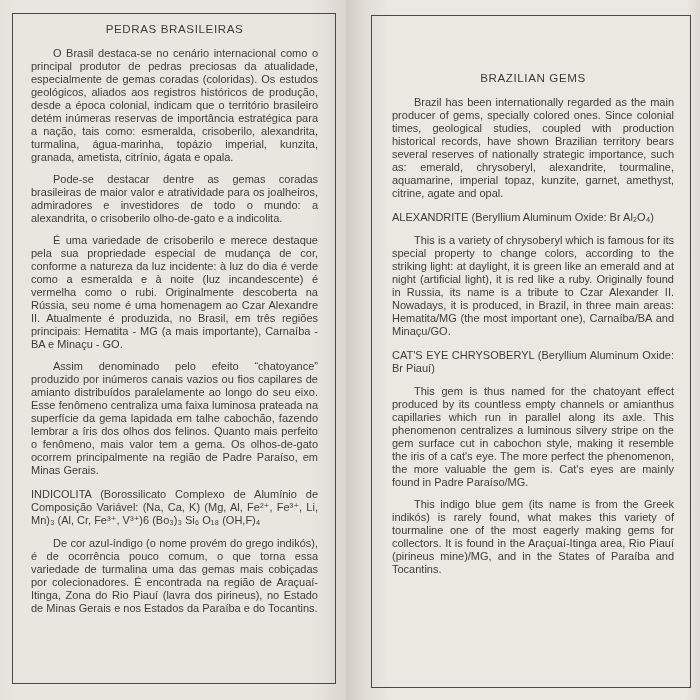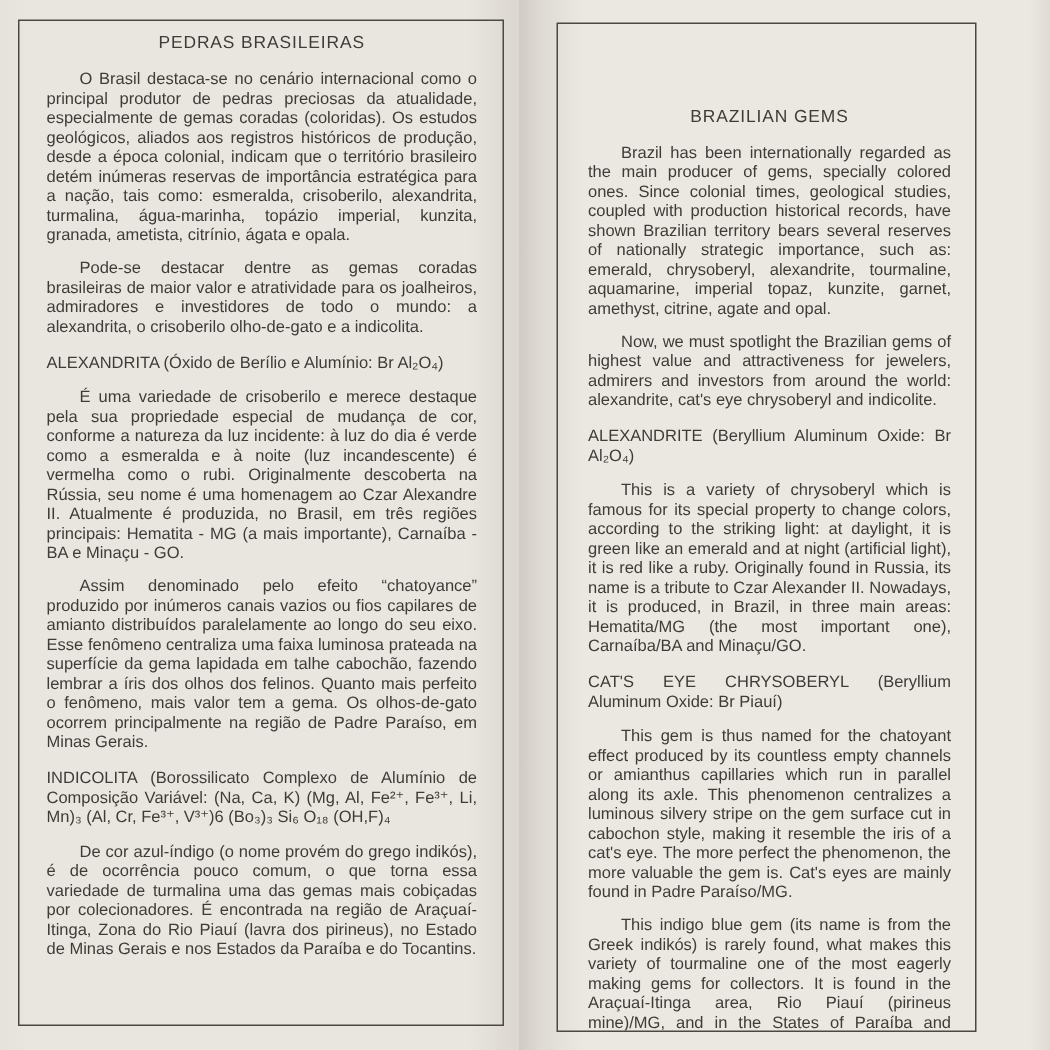--- a/index.html
+++ b/index.html
@@ -29,21 +29,21 @@
     box-sizing: border-box;
     display: flex; flex-direction: column;
     overflow: hidden;
     font-size: 11px; line-height: 13px;
   }
   .frame-left {
     left: 12px; top: 13px; width: 324px; height: 671px;
     padding: 8px 17px 9px 18px;
   }
   .frame-right {
-    left: 25px; top: 15px; width: 280px; height: 673px;
+    left: 25px; top: 15px; width: 320px; height: 673px;
     padding: 55px 16px 9px 20px;
   }
   .doc-title {
     text-align: center;
     font-size: 11.6px;
     letter-spacing: 0.6px;
     margin: 0 0 12px 0;
     white-space: nowrap;
   }
   .para {
@@ -57,34 +57,32 @@
   }
 </style>
 </head>
 <body>
 
 <div class="page page-left">
   <div class="frame frame-left">
     <div class="doc-title">PEDRAS BRASILEIRAS</div>
     <p class="para">O Brasil destaca-se no cenário internacional como o principal produtor de pedras preciosas da atualidade, especialmente de gemas coradas (coloridas). Os estudos geológicos, aliados aos registros históricos de produção, desde a época colonial, indicam que o território brasileiro detém inúmeras reservas de importância estratégica para a nação, tais como: esmeralda, crisoberilo, alexandrita, turmalina, água-marinha, topázio imperial, kunzita, granada, ametista, citrínio, ágata e opala.</p>
     <p class="para">Pode-se destacar dentre as gemas coradas brasileiras de maior valor e atratividade para os joalheiros, admiradores e investidores de todo o mundo: a alexandrita, o crisoberilo olho-de-gato e a indicolita.</p>
-    <p class="heading">ALEXANDRITA (Óxido de Berílio e Alumínio: Br Al₂O₄)</p>
     <p class="para">É uma variedade de crisoberilo e merece destaque pela sua propriedade especial de mudança de cor, conforme a natureza da luz incidente: à luz do dia é verde como a esmeralda e à noite (luz incandescente) é vermelha como o rubi. Originalmente descoberta na Rússia, seu nome é uma homenagem ao Czar Alexandre II. Atualmente é produzida, no Brasil, em três regiões principais: Hematita - MG (a mais importante), Carnaíba - BA e Minaçu - GO.</p>
     <p class="para">Assim denominado pelo efeito “chatoyance” produzido por inúmeros canais vazios ou fios capilares de amianto distribuídos paralelamente ao longo do seu eixo. Esse fenômeno centraliza uma faixa luminosa prateada na superfície da gema lapidada em talhe cabochão, fazendo lembrar a íris dos olhos dos felinos. Quanto mais perfeito o fenômeno, mais valor tem a gema. Os olhos-de-gato ocorrem principalmente na região de Padre Paraíso, em Minas Gerais.</p>
     <p class="heading">INDICOLITA (Borossilicato Complexo de Alumínio de Composição Variável: (Na, Ca, K) (Mg, Al, Fe²⁺, Fe³⁺, Li, Mn)₃ (Al, Cr, Fe³⁺, V³⁺)6 (Bo₃)₃ Si₆ O₁₈ (OH,F)₄</p>
     <p class="para">De cor azul-índigo (o nome provém do grego indikós), é de ocorrência pouco comum, o que torna essa variedade de turmalina uma das gemas mais cobiçadas por colecionadores. É encontrada na região de Araçuaí-Itinga, Zona do Rio Piauí (lavra dos pirineus), no Estado de Minas Gerais e nos Estados da Paraíba e do Tocantins.</p>
 
   </div>
 </div>
 
 <div class="page page-right">
   <div class="frame frame-right">
     <div class="doc-title">BRAZILIAN GEMS</div>
     <p class="para">Brazil has been internationally regarded as the main producer of gems, specially colored ones. Since colonial times, geological studies, coupled with production historical records, have shown Brazilian territory bears several reserves of nationally strategic importance, such as: emerald, chrysoberyl, alexandrite, tourmaline, aquamarine, imperial topaz, kunzite, garnet, amethyst, citrine, agate and opal.</p>
-    <p class="para">Now, we must spotlight the Brazilian gems of highest value and attractiveness for jewelers, admirers and investors from around the world: alexandrite, cat's eye chrysoberyl and indicolite.</p>
     <p class="heading">ALEXANDRITE (Beryllium Aluminum Oxide: Br Al₂O₄)</p>
     <p class="para">This is a variety of chrysoberyl which is famous for its special property to change colors, according to the striking light: at daylight, it is green like an emerald and at night (artificial light), it is red like a ruby. Originally found in Russia, its name is a tribute to Czar Alexander II. Nowadays, it is produced, in Brazil, in three main areas: Hematita/MG (the most important one), Carnaíba/BA and Minaçu/GO.</p>
     <p class="heading">CAT'S EYE CHRYSOBERYL (Beryllium Aluminum Oxide: Br Piauí)</p>
     <p class="para">This gem is thus named for the chatoyant effect produced by its countless empty channels or amianthus capillaries which run in parallel along its axle. This phenomenon centralizes a luminous silvery stripe on the gem surface cut in cabochon style, making it resemble the iris of a cat's eye. The more perfect the phenomenon, the more valuable the gem is. Cat's eyes are mainly found in Padre Paraíso/MG.</p>
     <p class="para">This indigo blue gem (its name is from the Greek indikós) is rarely found, what makes this variety of tourmaline one of the most eagerly making gems for collectors. It is found in the Araçuaí-Itinga area, Rio Piauí (pirineus mine)/MG, and in the States of Paraíba and Tocantins.</p>
 
   </div>
 </div>
 
 </body></html>

